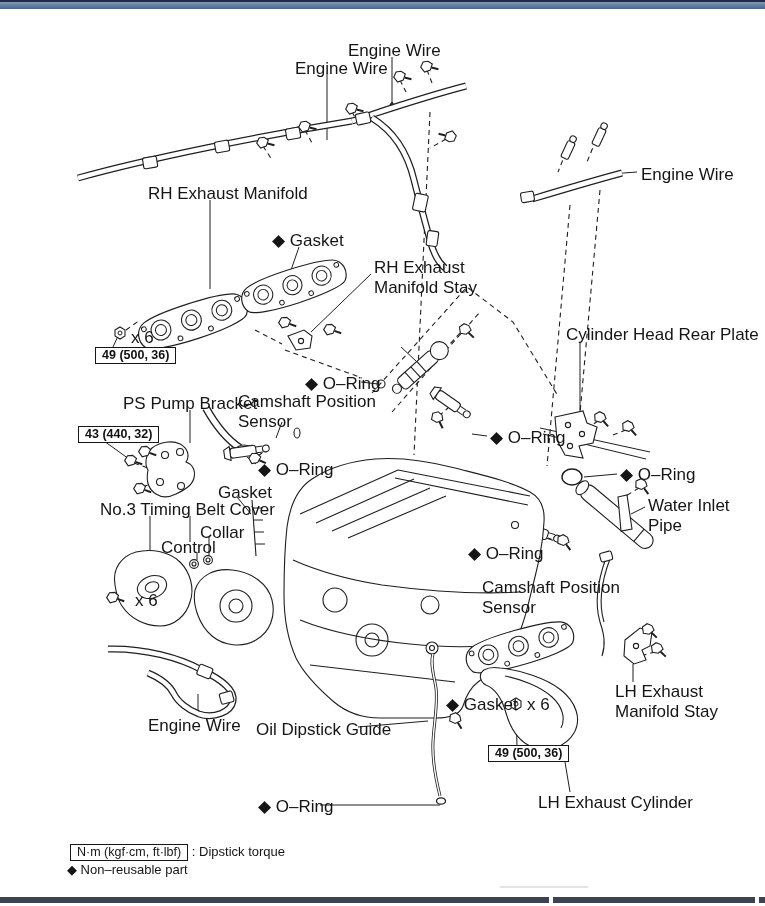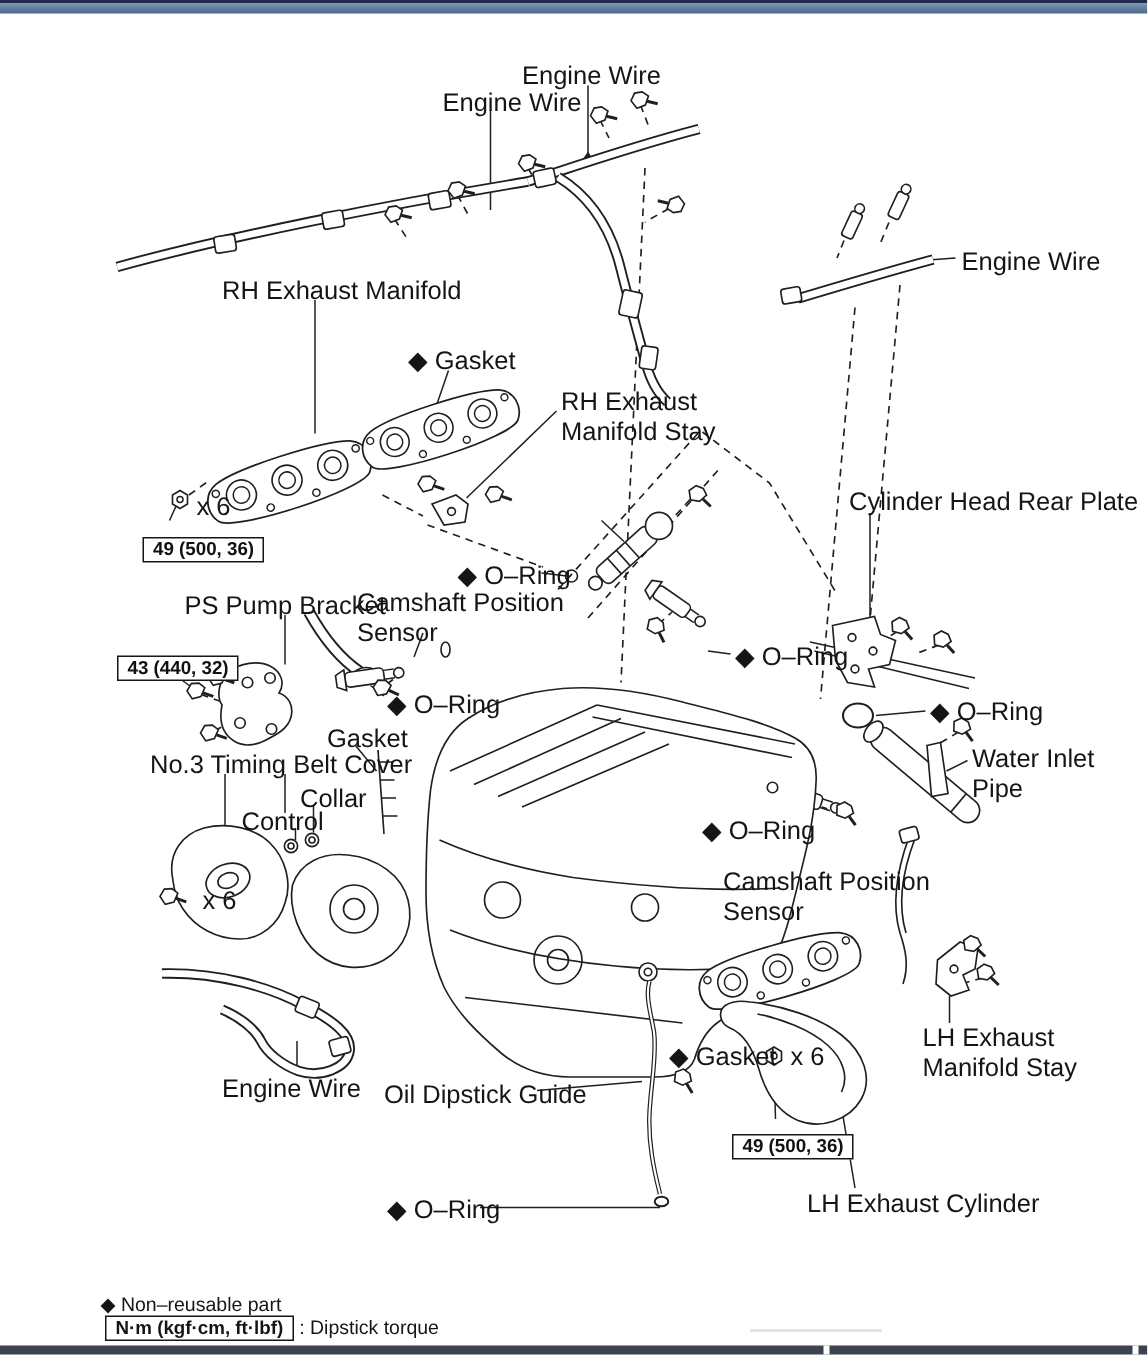--- a/index.html
+++ b/index.html
@@ -6,24 +6,24 @@
   #stage{position:relative;width:765px;height:906px;background:#fff;overflow:hidden;
          font-family:"Liberation Sans",sans-serif;}
   #topbar{position:absolute;left:0;top:0;width:765px;height:9px;
           border-top:2px solid #1e2c49;box-sizing:border-box;
           background:linear-gradient(180deg,#8299b5 0%,#5f7d9e 55%,#4a688a 100%);}
   #bottombar{position:absolute;left:0;top:897px;width:765px;height:6px;background:#3a434f;}
   .bargap{position:absolute;top:0;width:4px;height:6px;background:#fff;}
   svg{position:absolute;left:0;top:0;}
   .lbl{position:absolute;font-size:17px;line-height:1.18;color:#151515;white-space:pre-line;}
   .tbox{position:absolute;font-size:12.5px;font-weight:bold;color:#111;background:#fff;
-        border:1.6px solid #161616;padding:0px 6px 1px 6px;white-space:nowrap;margin-top:11px;}
+        border:1.6px solid #161616;padding:0px 6px 1px 6px;white-space:nowrap;}
   .legend-row{position:absolute;font-size:13px;color:#151515;white-space:nowrap;}
   .legend-box{display:inline-block;border:1.6px solid #161616;padding:0 6px 1px 6px;
-              font-weight:bold;font-size:12.5px;margin-top:33px;}
+              font-weight:normal;font-size:12.5px;}
   #artifact{position:absolute;left:500px;top:886px;width:88px;height:2px;background:#e3e3e3;}
 </style>
 </head>
 <body>
 
 <div id="stage">
 
   <div id="topbar"></div>
 
   <svg width="765" height="906" viewBox="0 0 765 906">

